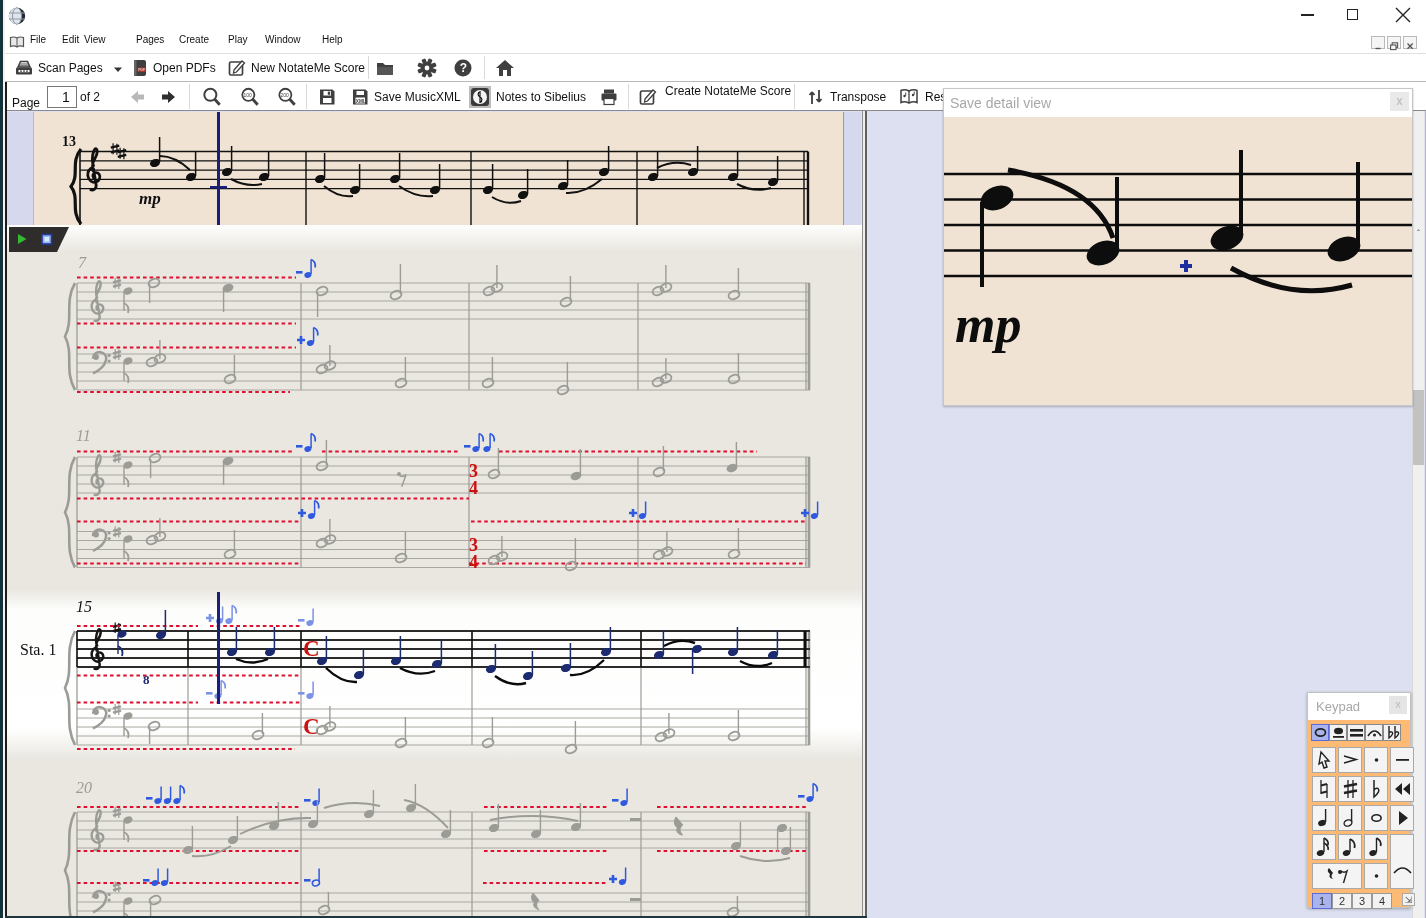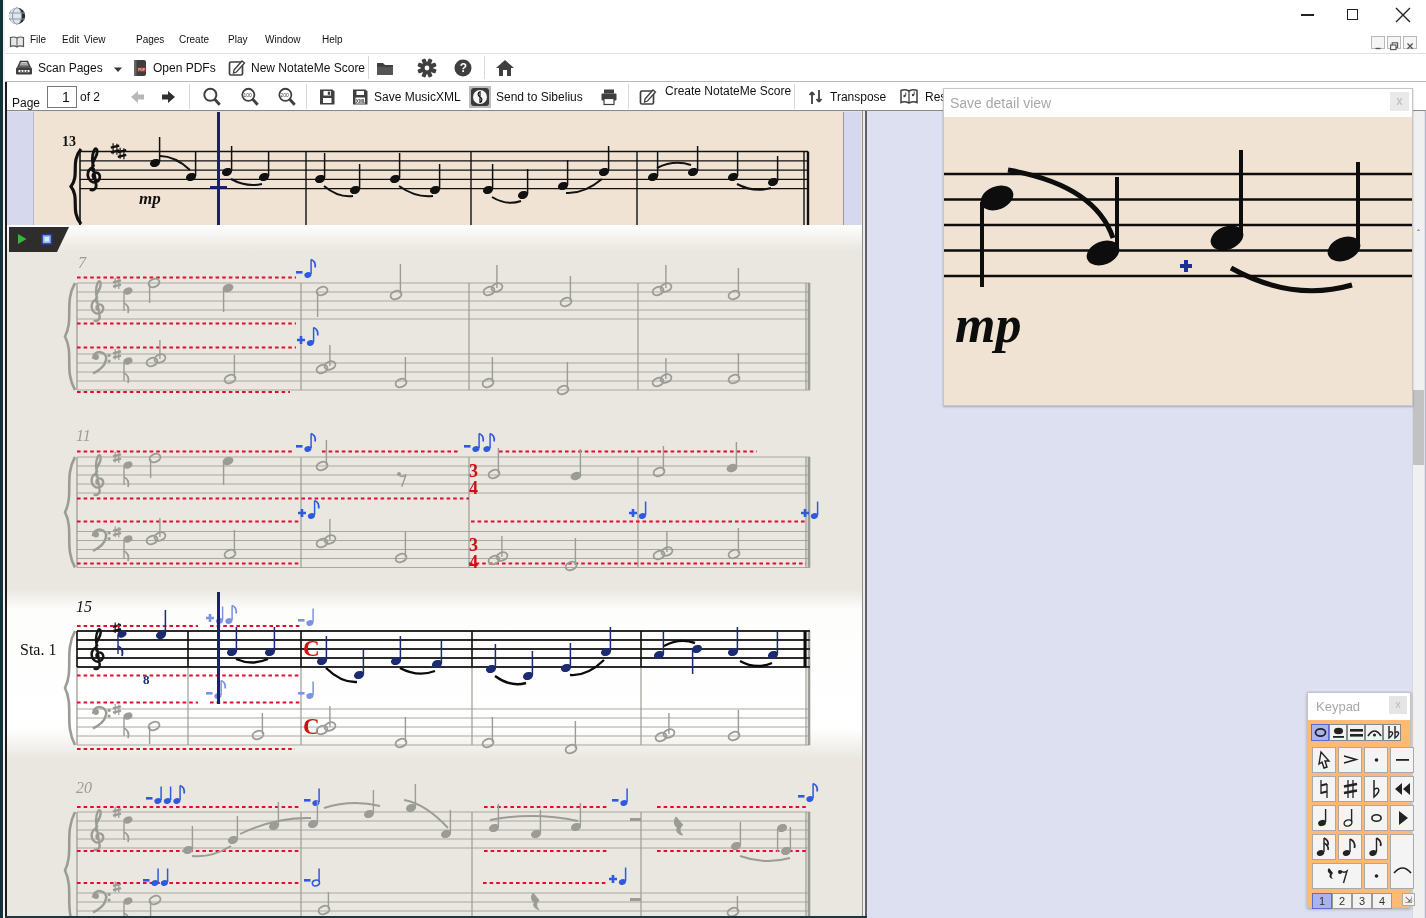--- a/index.html
+++ b/index.html
@@ -195,21 +195,21 @@
         <rect x="5.5" y="10.5" width="9.5" height="6" fill="#fff"></rect>
         <text x="5.8" y="15.8" font-size="4.8" font-weight="bold" fill="#3f3f3f" font-family="Liberation Sans">XML</text>
       </svg></div>
 <div class="abs tb2txt" style="left:374px;top:90px">Save MusicXML</div>
 <div class="abs" style="left:469px;top:86px;width:22px;height:22px;background:#bbb"></div>
 <div class="abs" style="left:470px;top:87px"><svg width="20" height="20" viewBox="0 0 20 20">
         <rect x="1" y="1" width="18" height="18" rx="3" fill="#3a3a3a"></rect>
         <circle cx="10" cy="10" r="7" fill="#f5f5f5"></circle>
         <path d="M10,4.5 C7,6 8,9 10,10 C12,11 13,14 10,15.5 M10,4 L10,16" stroke="#111" stroke-width="1.2" fill="none"></path>
       </svg></div>
-<div class="abs tb2txt" style="left:496px;top:90px">Send to Sibelius</div>
+<div class="abs tb2txt" style="left:496px;top:90px">Notes to Sibelius</div>
 <div class="abs" style="left:599px;top:87px"><svg width="20" height="20" viewBox="0 0 20 20">
         <rect x="5" y="2.5" width="10" height="4" fill="#3f3f3f"></rect>
         <rect x="2.5" y="6.5" width="15" height="7" rx="1" fill="#3f3f3f"></rect>
         <rect x="5" y="11.5" width="10" height="6" fill="#fff" stroke="#3f3f3f" stroke-width="1.2"></rect>
       </svg></div>
 <div class="abs vsep2" style="left:628px;top:84px"></div>
 <div class="abs" style="left:638px;top:87px"><svg width="20" height="20" viewBox="0 0 20 20">
         <rect x="2.5" y="4" width="13" height="13" rx="1.5" fill="none" stroke="#3f3f3f" stroke-width="1.7"></rect>
         <path d="M7,12 L15,3 L17.5,5 L9.5,14 L6.5,15 Z" fill="#fff" stroke="#3f3f3f" stroke-width="1.3"></path>
       </svg></div>

